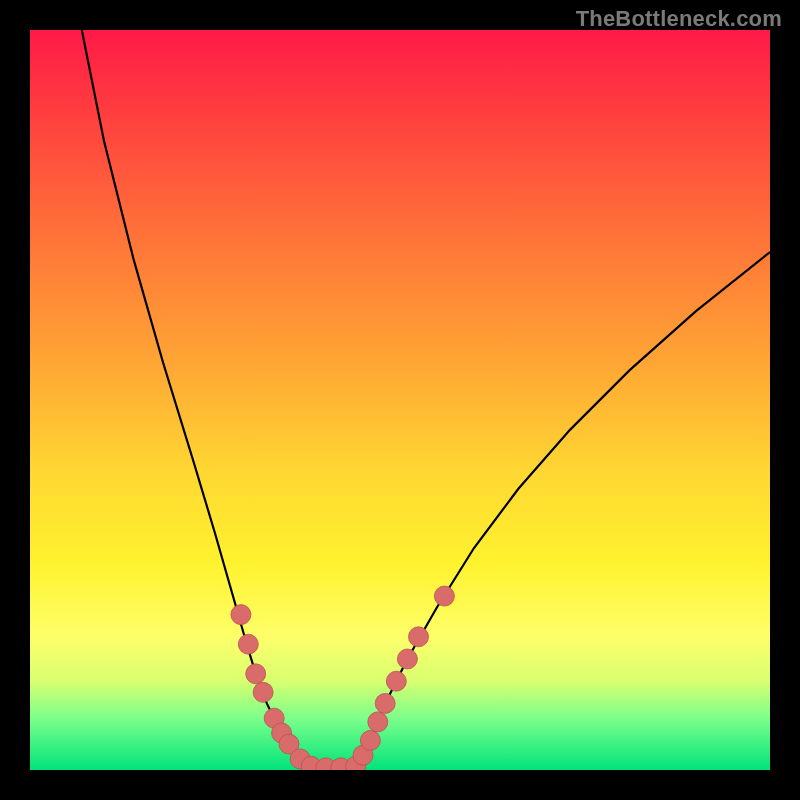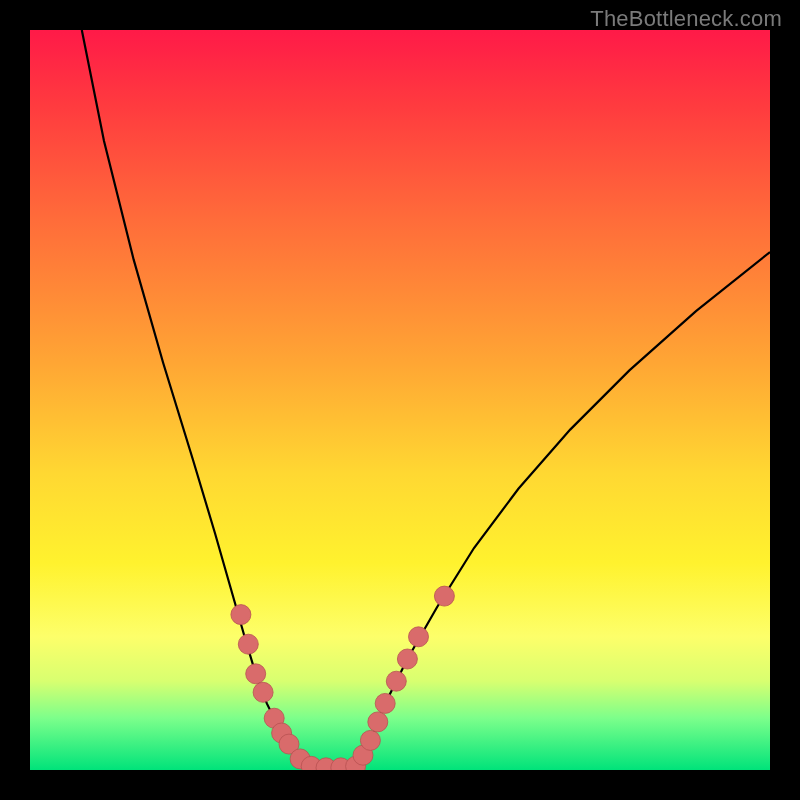--- a/index.html
+++ b/index.html
@@ -29,21 +29,21 @@
       #7cff8b 93%,
       #00e37a 100%
     );
   }
   .watermark {
     position: absolute;
     top: 6px;
     right: 18px;
     color: #7a7a7a;
     font-size: 22px;
-    font-weight: 400;
+    font-weight: 700;
     letter-spacing: 0.2px;
   }
   svg.plot {
     position: absolute;
     left: 0;
     top: 0;
     width: 740px;
     height: 740px;
   }
   .curve {

